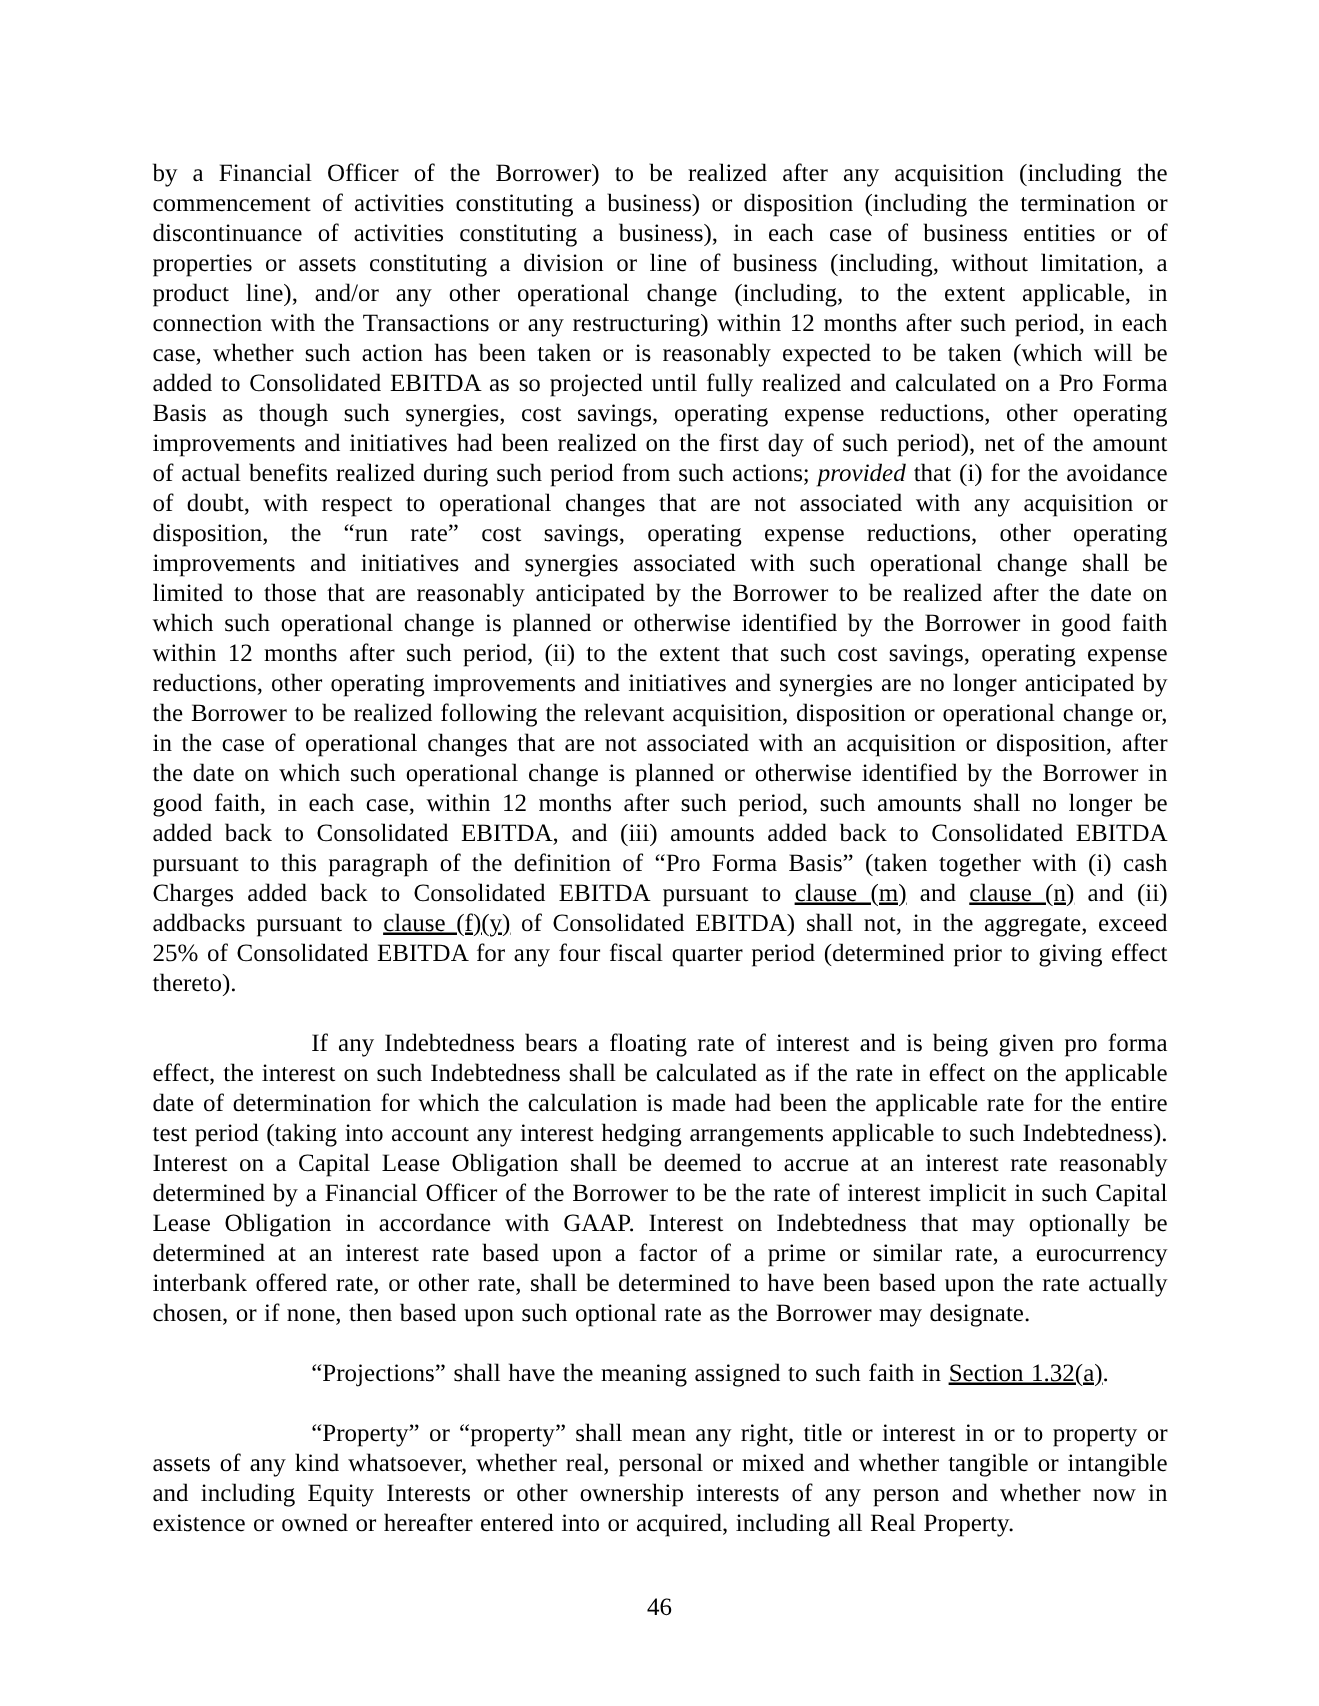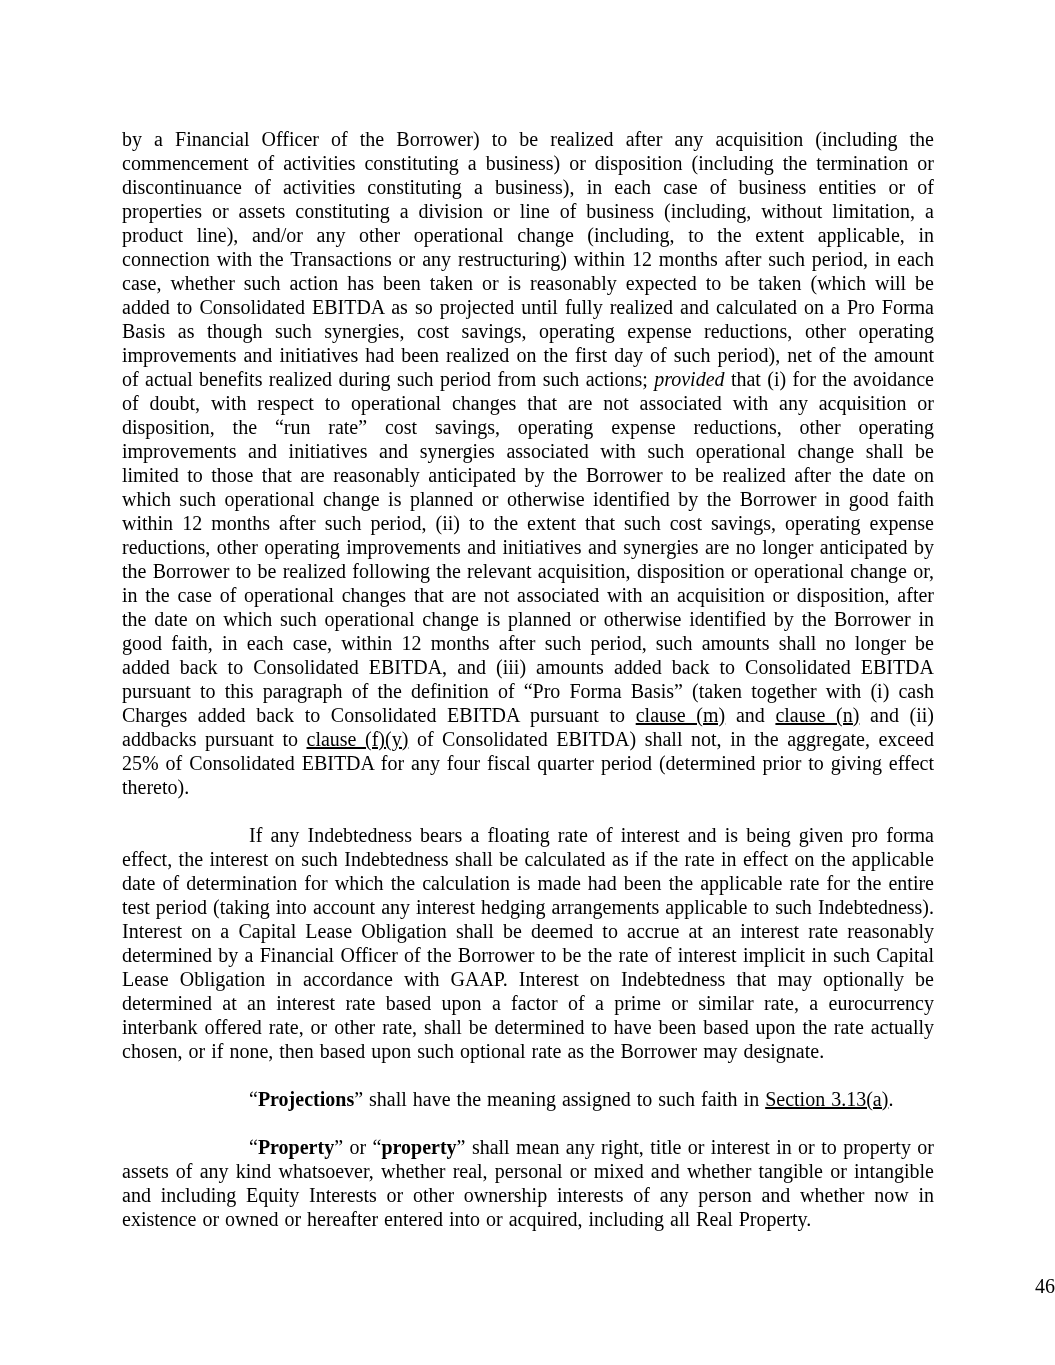--- a/index.html
+++ b/index.html
@@ -26,42 +26,42 @@
   }
   .para {
     margin: 0 0 24px 0;
     text-align: justify;
     text-justify: inter-word;
     word-spacing: 1px;
   }
   .para.indent {
     text-indent: 127px;
   }
-  .b { font-weight: bold; }
+  .b { font-weight: normal; }
   .i { font-style: italic; }
   .u { text-decoration: underline; }
   .page-number {
     position: absolute;
     top: 1274px;
     left: 0;
     width: 100%;
-    text-align: right;
+    text-align: center;
     font-size: 20px;
   }
 </style>
 </head>
 <body>
 
 <div class="page">
   <div class="content">
 
     <p class="para"><span>by a Financial Officer of the Borrower) to be realized after any acquisition (including the commencement of activities constituting a business) or disposition (including the termination or discontinuance of activities constituting a business), in each case of business entities or of properties or assets constituting a division or line of business (including, without limitation, a product line), and/or any other operational change (including, to the extent applicable, in connection with the Transactions or any restructuring) within 12 months after such period, in each case, whether such action has been taken or is reasonably expected to be taken (which will be added to Consolidated EBITDA as so projected until fully realized and calculated on a Pro Forma Basis as though such synergies, cost savings, operating expense reductions, other operating improvements and initiatives had been realized on the first day of such period), net of the amount of actual benefits realized during such period from such actions; </span><span class="i">provided</span><span> that (i) for the avoidance of doubt, with respect to operational changes that are not associated with any acquisition or disposition, the “run rate” cost savings, operating expense reductions, other operating improvements and initiatives and synergies associated with such operational change shall be limited to those that are reasonably anticipated by the Borrower to be realized after the date on which such operational change is planned or otherwise identified by the Borrower in good faith within 12 months after such period, (ii) to the extent that such cost savings, operating expense reductions, other operating improvements and initiatives and synergies are no longer anticipated by the Borrower to be realized following the relevant acquisition, disposition or operational change or, in the case of operational changes that are not associated with an acquisition or disposition, after the date on which such operational change is planned or otherwise identified by the Borrower in good faith, in each case, within 12 months after such period, such amounts shall no longer be added back to Consolidated EBITDA, and (iii) amounts added back to Consolidated EBITDA pursuant to this paragraph of the definition of “Pro Forma Basis” (taken together with (i) cash Charges added back to Consolidated EBITDA pursuant to </span><span class="u">clause (m)</span><span> and </span><span class="u">clause (n)</span><span> and (ii) addbacks pursuant to </span><span class="u">clause (f)(y)</span><span> of Consolidated EBITDA) shall not, in the aggregate, exceed 25% of Consolidated EBITDA for any four fiscal quarter period (determined prior to giving effect thereto).</span></p>
 
     <p class="para indent"><span>If any Indebtedness bears a floating rate of interest and is being given pro forma effect, the interest on such Indebtedness shall be calculated as if the rate in effect on the applicable date of determination for which the calculation is made had been the applicable rate for the entire test period (taking into account any interest hedging arrangements applicable to such Indebtedness).  Interest on a Capital Lease Obligation shall be deemed to accrue at an interest rate reasonably determined by a Financial Officer of the Borrower to be the rate of interest implicit in such Capital Lease Obligation in accordance with GAAP.  Interest on Indebtedness that may optionally be determined at an interest rate based upon a factor of a prime or similar rate, a eurocurrency interbank offered rate, or other rate, shall be determined to have been based upon the rate actually chosen, or if none, then based upon such optional rate as the Borrower may designate.</span></p>
 
-    <p class="para indent"><span>“</span><span class="b">Projections</span><span>” shall have the meaning assigned to such faith in </span><span class="u">Section 3.13(a)</span><span>.</span></p>
+    <p class="para indent"><span>“</span><span class="b">Projections</span><span>” shall have the meaning assigned to such faith in </span><span class="u">Section 1.32(a)</span><span>.</span></p>
 
     <p class="para indent"><span>“</span><span class="b">Property</span><span>” or “</span><span class="b">property</span><span>” shall mean any right, title or interest in or to property or assets of any kind whatsoever, whether real, personal or mixed and whether tangible or intangible and including Equity Interests or other ownership interests of any person and whether now in existence or owned or hereafter entered into or acquired, including all Real Property.</span></p>
 
   </div>
 
   <div class="page-number">46</div>
 </div>
 
 </body></html>

